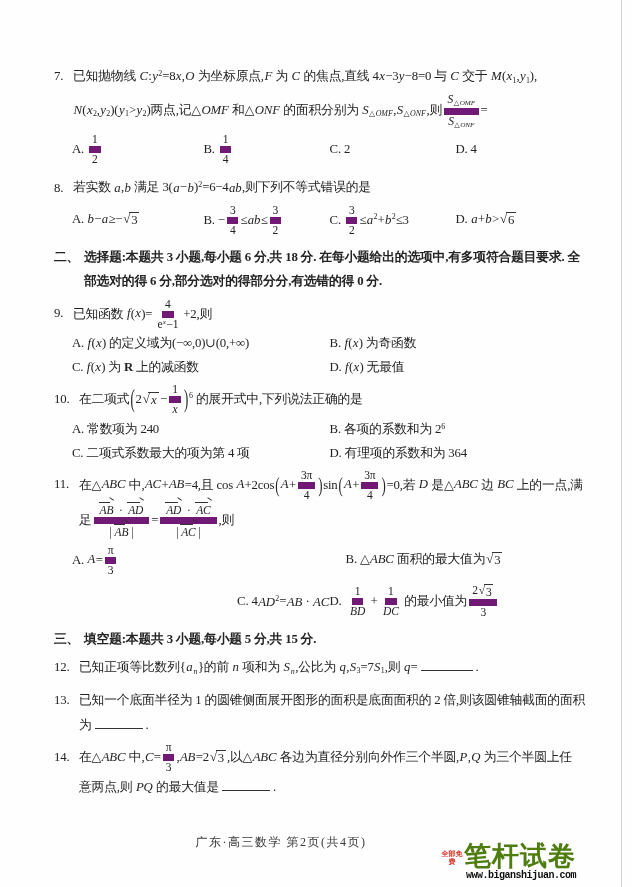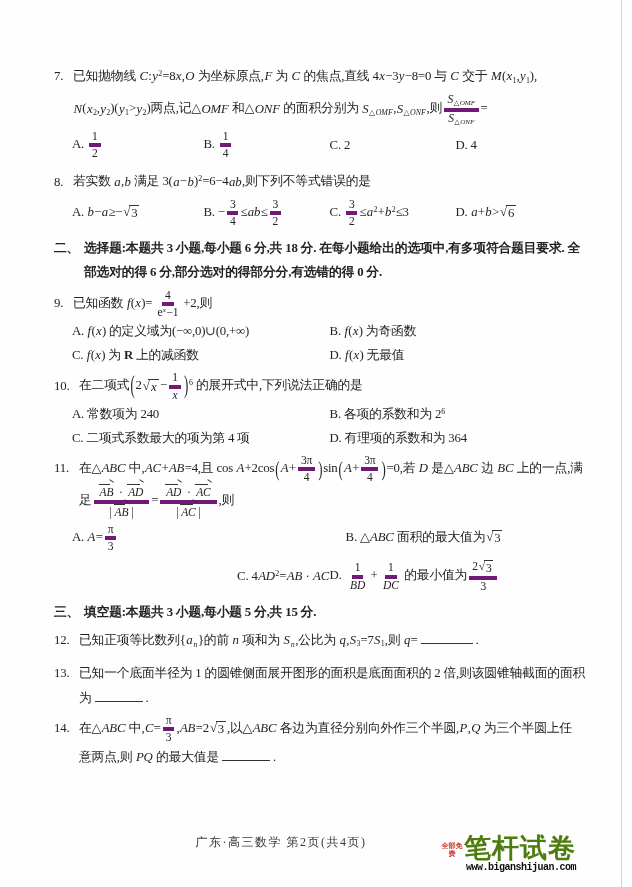--- a/index.html
+++ b/index.html
@@ -14,34 +14,34 @@
   .lw30{padding-left:30px}.lw30 .qlabel{display:inline-block;margin-left:-30px;width:30px}
   .bold{font-weight:700}
   .opts{display:flex;align-items:center;padding-left:18px;margin:2px 0 7px;white-space:nowrap}
   .optcell{flex:0 0 auto}
   .it{font-style:italic;padding:0 .5px}
   .bd{font-weight:700}
   .sup{font-size:.62em;vertical-align:.55em;letter-spacing:0}
   .sub{font-size:.62em;vertical-align:-.3em;letter-spacing:0}
   .frac{display:inline-flex;flex-direction:column;align-items:center;vertical-align:middle;
         margin:0 2px;line-height:1.15;font-size:.9em;text-align:center}
-  .fn{display:block;padding:0 3px;border-bottom:4px solid #701a75}
+  .fn{display:block;padding:0 3px;border-bottom:7px solid #701a75}
   .fd{display:block;padding:0 3px}
   .sqrt{display:inline-flex;align-items:flex-start;margin:0 1px}
   .rsym{line-height:1.15}
   .rtop{border-top:1px solid #333;padding:0 2px;margin-left:-1px;line-height:1.25}
   .vec{font-style:italic;position:relative;margin:0 2px;padding:2px 1px 0;display:inline-block}
   .vec::before{content:"";position:absolute;left:0;right:4px;top:0;border-top:1px solid #333}
   .vec::after{content:"";position:absolute;right:0;top:-2px;width:5px;border-top:1px solid #333;
               transform:rotate(35deg);transform-origin:right top}
   .bigp{display:inline-block;vertical-align:middle;margin:0 1px}
   .fill{display:inline-block;border-bottom:1px solid #333;height:12px;margin:0 3px}
   .footer{position:absolute;left:0;right:70px;bottom:36px;text-align:center;
           font-size:12px;letter-spacing:1.5px;color:#3a3a3a}
-  .watermark{position:absolute;right:56px;bottom:14px;line-height:1}
+  .watermark{position:absolute;right:56px;bottom:6px;line-height:1}
   .wm-row{display:flex;align-items:flex-end;justify-content:flex-end}
   .wm-red{color:#d03a2b;font-size:7px;width:22px;line-height:1.15;text-align:center;
           font-weight:700;margin:0 1px 4px 0;letter-spacing:0;white-space:normal}
   .wm-brand{font-size:27px;font-weight:900;color:#4d7c0f;letter-spacing:1px;
             font-family:"Liberation Sans","DejaVu Sans",sans-serif}
   .wm-url{font-family:"Liberation Mono","DejaVu Sans Mono",monospace;font-size:10px;
           font-weight:700;color:#0d0d0d;margin-top:1px;letter-spacing:-.5px;text-align:right}
   .scan-edge{position:absolute;top:0;bottom:0;right:10px;width:1px;background:#d4d4d4}
 </style>
 </head>

